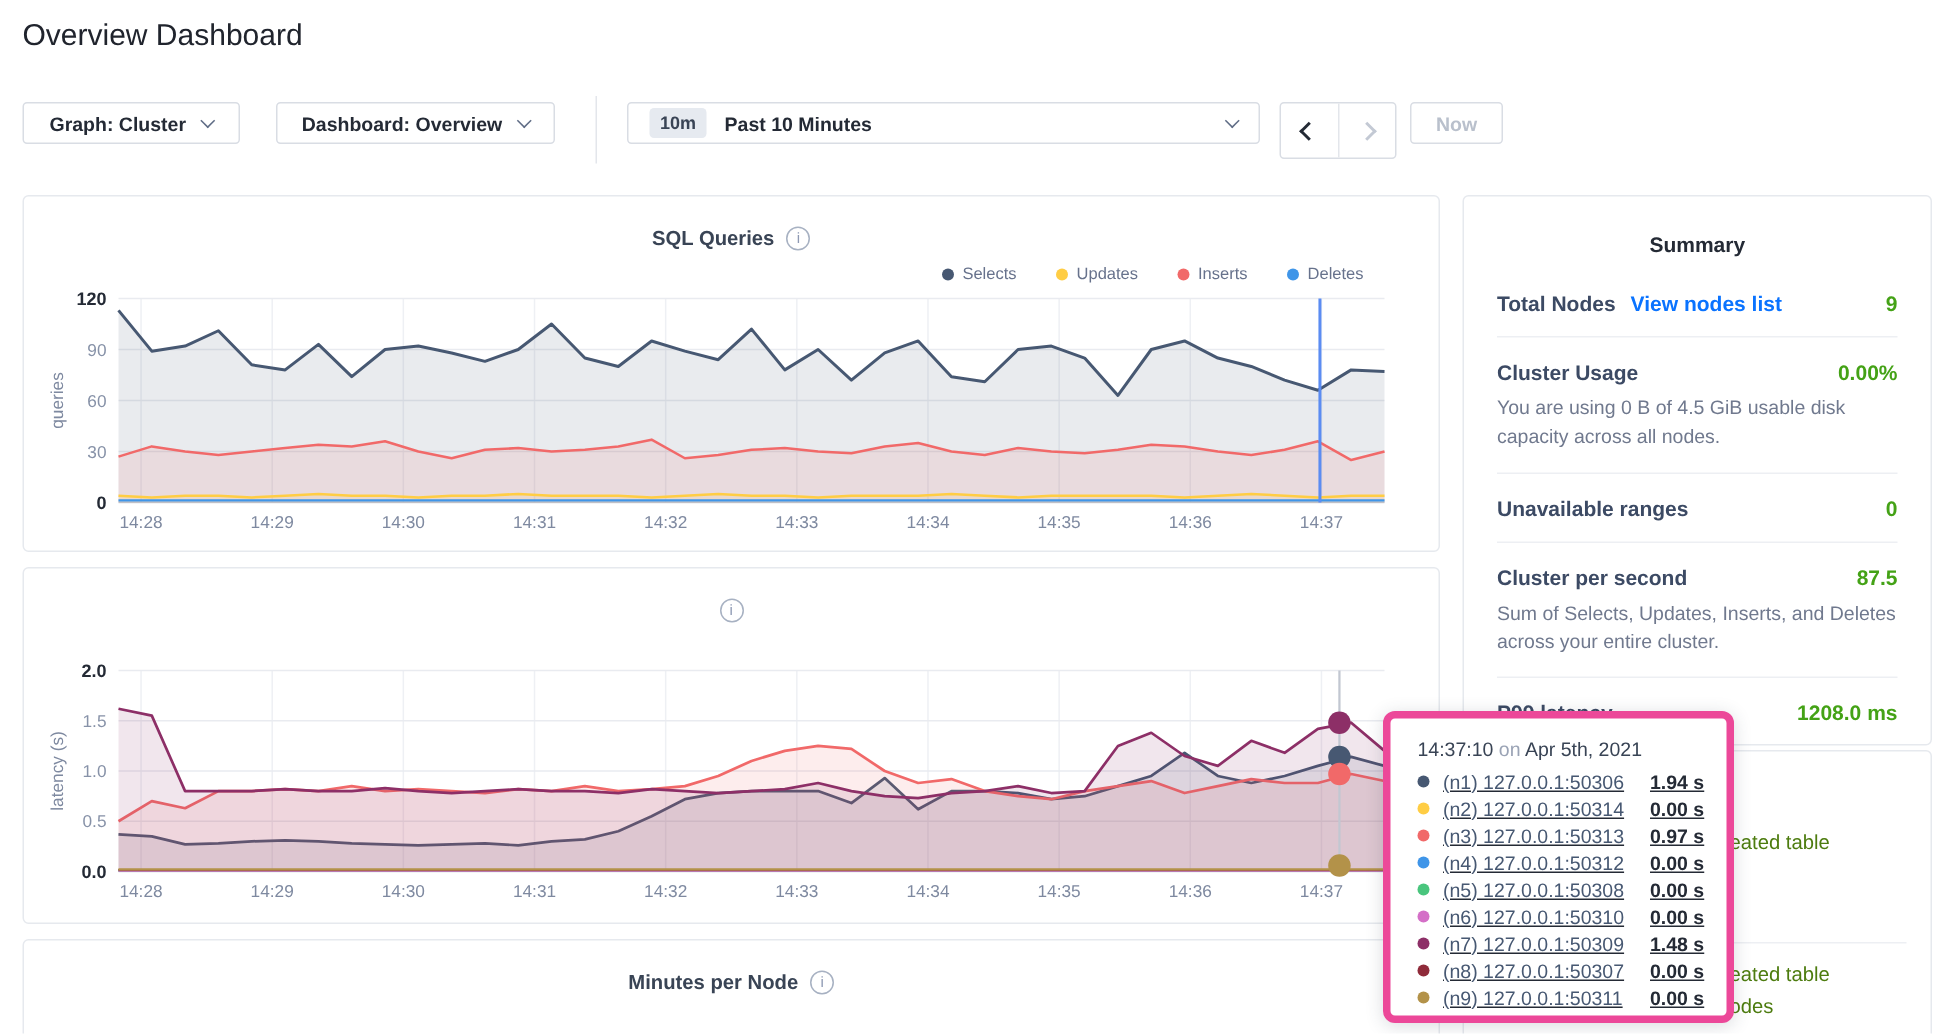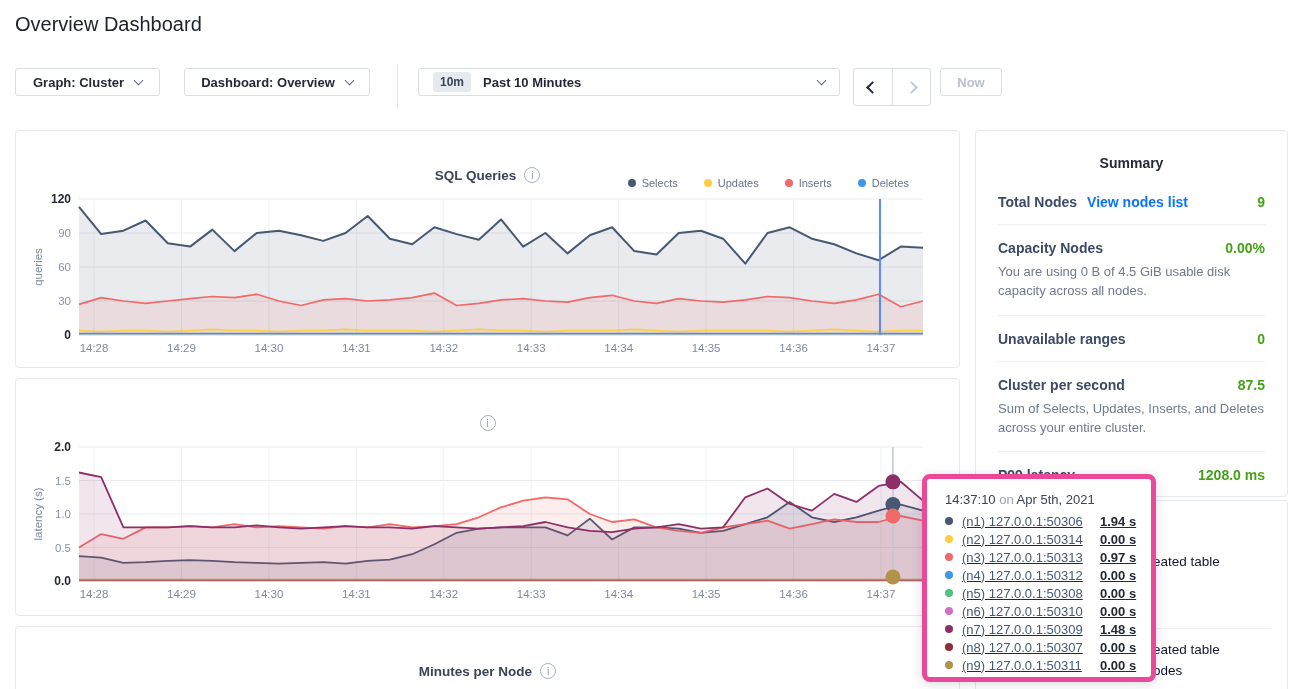--- a/index.html
+++ b/index.html
@@ -32,21 +32,21 @@
   .btn-now { left:940px; width:62px; justify-content:center; color:#b9c0cc; cursor:default; }
 
   
   .card { position:absolute; background:#fff; border:1px solid #e6e9ee; border-radius:4px; }
   .card-sql      { left:15px;  top:130px; width:945px; height:238px; }
   .card-latency  { left:15px;  top:378px; width:945px; height:238px; }
   .card-replicas { left:15px;  top:626px; width:945px; height:100px; }
   .card-summary  { left:975px; top:130px; width:313px; height:367px; padding:0 22px; }
   .card-events   { left:975px; top:500px; width:313px; height:200px; }
 
-  .chart-title-row { position:absolute; left:0; right:0; top:36px; display:flex; align-items:center;
+  .chart-title-row { position:absolute; left:0; right:0; top:20px; display:flex; 
                      justify-content:center; gap:8px; }
   .chart-title { font-size:13.5px; font-weight:bold; color:#394455; }
   .info-icon { width:16px; height:16px; border:1px solid #a7b1c2; border-radius:50%; color:#8e99b3;
                font-size:10px; display:inline-flex; align-items:center; justify-content:center; cursor:pointer; }
   .legend { position:absolute; top:46px; right:50px; display:flex; gap:26px; }
   .legend-item { display:flex; align-items:center; gap:6px; font-size:11px; color:#67728c; cursor:pointer; }
   .legend-dot { width:8px; height:8px; border-radius:50%; }
 
   svg.chart { position:absolute; left:0; top:0; }
   svg text { font-family:"Liberation Sans", sans-serif; }
@@ -55,21 +55,21 @@
   .summary-title { text-align:center; font-size:14px; font-weight:bold; color:#242a35; padding:24px 0 8px; }
   .srow { padding:15px 0 14px; border-bottom:1px solid #edeff3; }
   .srow:last-child { border-bottom:none; }
   .srow-head { display:flex; align-items:baseline; }
   .srow-label { font-size:14px; font-weight:bold; color:#3c4a64; }
   .srow-link  { font-size:14px; font-weight:bold; color:#0a73ff; margin-left:10px; cursor:pointer; }
   .srow-value { margin-left:auto; font-size:14px; font-weight:bold; color:#44a216; }
   .srow-desc  { margin-top:7px; font-size:13px; line-height:1.45; color:#70798e; }
 
   
-  .event-frag { position:absolute; left:177px; font-size:13.5px; color:#0f172a; white-space:nowrap; }
+  .event-frag { position:absolute; left:177px; font-size:13.5px; color:#4d7c0f; white-space:nowrap; }
   .frag-1 { top:53px; } .frag-2 { top:141px; } .frag-3 { top:162px; }
   .event-divider { position:absolute; top:127px; left:20px; right:16px; height:1px; background:#edeff3; }
 
   
   .tooltip { position:absolute; left:922px; top:474px; width:234px; height:208px; background:#fff;
              border:5px solid #ec4899; border-radius:8px; box-shadow:0 2px 12px rgba(50,60,80,.18);
              z-index:10; padding:13px 0 0 18px; }
   .tt-header { font-size:13px; color:#394455; margin-bottom:5px; }
   .tt-on { color:#9aa3b5; }
   .tt-row { display:flex; align-items:center; height:18px; font-size:13px;text-decoration:underline; }
@@ -250,21 +250,21 @@
   <div class="summary-title">Summary</div>
   <div class="srow">
     <div class="srow-head">
       <span class="srow-label">Total Nodes</span>
       <span class="srow-link">View nodes list</span>
       <span class="srow-value">9</span>
     </div>
   </div>
   <div class="srow">
     <div class="srow-head">
-      <span class="srow-label">Capacity Nodes</span>
+      <span class="srow-label">Cluster Usage</span>
       <span class="srow-value">0.00%</span>
     </div>
     <div class="srow-desc">You are using 0 B of 4.5 GiB usable disk capacity across all nodes.</div>
   </div>
   <div class="srow">
     <div class="srow-head">
       <span class="srow-label">Unavailable ranges</span>
       <span class="srow-value">0</span>
     </div>
   </div>

